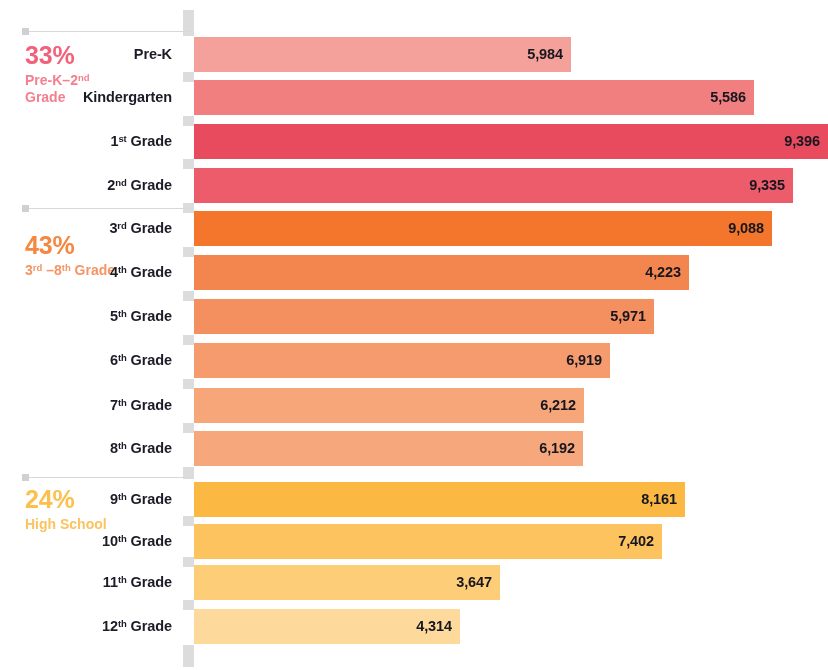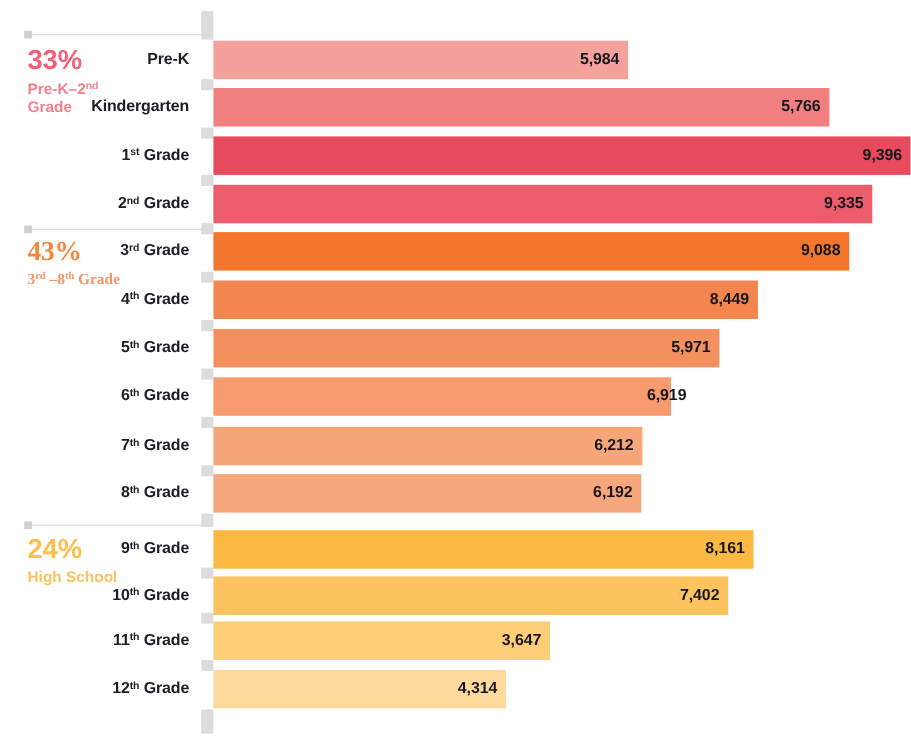--- a/index.html
+++ b/index.html
@@ -152,70 +152,70 @@
       <div class="separator" style="top: 477px; background: rgb(216, 216, 216);">
         <span class="sep-dot"></span>
       </div>
     </div>
 
   <div id="group-annots">
       <div class="group-annot" style="top: 42px;">
         <div class="group-pct" style="color: rgb(242, 96, 122);">33%</div>
         <div class="group-sub" style="color: rgb(244, 128, 143);">Pre-K–2<sup>nd</sup> Grade</div>
       </div>
-      <div class="group-annot" style="top: 216px; font-family: Liberation Serif, serif;">
+      <div class="group-annot" style="top: 232px;">
         <div class="group-pct" style="color: rgb(245, 135, 63);">43%</div>
         <div class="group-sub" style="color: rgb(245, 148, 100);">3<sup>rd</sup> –8<sup>th</sup> Grade</div>
       </div>
       <div class="group-annot" style="top: 486px;">
         <div class="group-pct" style="color: rgb(252, 192, 78);">24%</div>
         <div class="group-sub" style="color: rgb(251, 195, 95);">High School</div>
       </div>
     </div>
 
   <div id="rows">
       <div class="row" style="top: 37px; height: 35px;">
         <div class="row-label" style="top: 0px; line-height: 35px;">Pre-K</div>
         <div class="bar" title="5,984" style="width: 377px; background: rgb(244, 160, 155);"></div>
         <div class="bar-value" style="left: 563px; transform: translateX(-100%); color: rgb(22, 22, 31);">5,984</div>
       </div>
       <div class="row" style="top: 80px; height: 35px;">
         <div class="row-label" style="top: 0px; line-height: 35px;">Kindergarten</div>
         <div class="bar" title="8,812" style="width: 560px; background: rgb(242, 127, 127);"></div>
-        <div class="bar-value" style="left: 746px; transform: translateX(-100%); color: rgb(22, 22, 31);">5,766</div>
+        <div class="bar-value" style="left: 746px; transform: translateX(-100%); color: rgb(22, 22, 31);">5,586</div>
       </div>
       <div class="row" style="top: 124px; height: 35px;">
         <div class="row-label" style="top: 0px; line-height: 35px;">1<sup>st</sup> Grade</div>
         <div class="bar" title="9,396" style="width: 634px; background: rgb(233, 75, 94);"></div>
         <div class="bar-value" style="left: 820px; transform: translateX(-100%); color: rgb(22, 22, 31);">9,396</div>
       </div>
       <div class="row" style="top: 168px; height: 35px;">
         <div class="row-label" style="top: 0px; line-height: 35px;">2<sup>nd</sup> Grade</div>
         <div class="bar" title="9,335" style="width: 599px; background: rgb(236, 92, 107);"></div>
         <div class="bar-value" style="left: 785px; transform: translateX(-100%); color: rgb(22, 22, 31);">9,335</div>
       </div>
       <div class="row" style="top: 211px; height: 35px;">
         <div class="row-label" style="top: 0px; line-height: 35px;">3<sup>rd</sup> Grade</div>
         <div class="bar" title="9,088" style="width: 578px; background: rgb(243, 118, 44);"></div>
         <div class="bar-value" style="left: 764px; transform: translateX(-100%); color: rgb(22, 22, 31);">9,088</div>
       </div>
       <div class="row" style="top: 255px; height: 35px;">
         <div class="row-label" style="top: 0px; line-height: 35px;">4<sup>th</sup> Grade</div>
         <div class="bar" title="8,449" style="width: 495px; background: rgb(243, 133, 79);"></div>
-        <div class="bar-value" style="left: 681px; transform: translateX(-100%); color: rgb(22, 22, 31);">8,449</div>
+        <div class="bar-value" style="left: 681px; transform: translateX(-100%); color: rgb(22, 22, 31);">4,223</div>
       </div>
       <div class="row" style="top: 299px; height: 35px;">
         <div class="row-label" style="top: 0px; line-height: 35px;">5<sup>th</sup> Grade</div>
         <div class="bar" title="7,619" style="width: 460px; background: rgb(244, 144, 95);"></div>
         <div class="bar-value" style="left: 646px; transform: translateX(-100%); color: rgb(22, 22, 31);">5,971</div>
       </div>
       <div class="row" style="top: 343px; height: 35px;">
         <div class="row-label" style="top: 0px; line-height: 35px;">6<sup>th</sup> Grade</div>
         <div class="bar" title="6,919" style="width: 416px; background: rgb(245, 155, 110);"></div>
-        <div class="bar-value" style="left: 624px; transform: translateX(-100%); color: rgb(22, 22, 31);">6,919</div>
+        <div class="bar-value" style="left: 602px; transform: translateX(-100%); color: rgb(22, 22, 31);">6,919</div>
       </div>
       <div class="row" style="top: 388px; height: 35px;">
         <div class="row-label" style="top: 0px; line-height: 35px;">7<sup>th</sup> Grade</div>
         <div class="bar" title="6,212" style="width: 390px; background: rgb(246, 166, 121);"></div>
         <div class="bar-value" style="left: 576px; transform: translateX(-100%); color: rgb(22, 22, 31);">6,212</div>
       </div>
       <div class="row" style="top: 431px; height: 35px;">
         <div class="row-label" style="top: 0px; line-height: 35px;">8<sup>th</sup> Grade</div>
         <div class="bar" title="6,192" style="width: 389px; background: rgb(246, 168, 124);"></div>
         <div class="bar-value" style="left: 575px; transform: translateX(-100%); color: rgb(22, 22, 31);">6,192</div>

